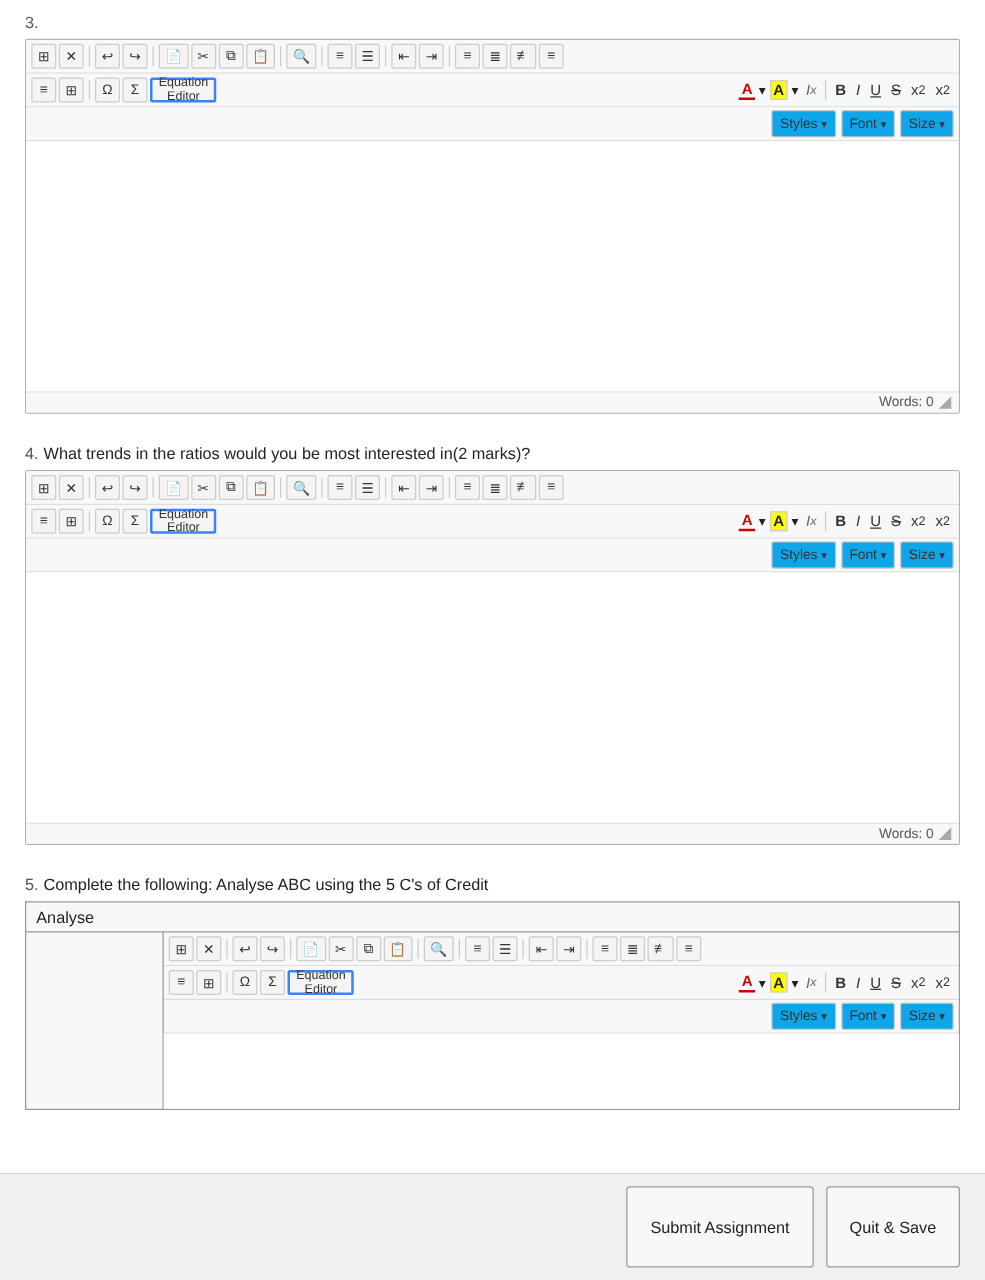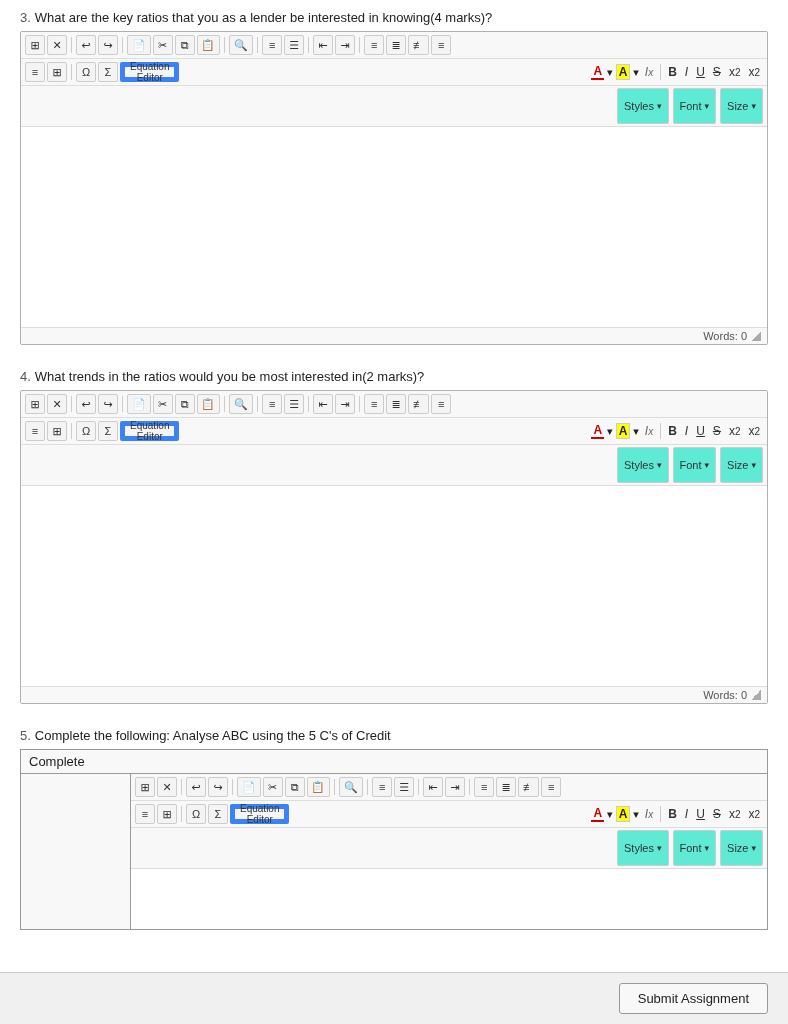--- a/index.html
+++ b/index.html
@@ -76,21 +76,21 @@
       justify-content: center;
       color: #333;
     }
     .tb-separator {
       width: 1px;
       height: 16px;
       background: #ccc;
       margin: 0 2px;
     }
     .tb-eq-btn {
-      border: 5px solid #3b82f6;
+      border: 2px solid #3b82f6;
       background: #f4f4f4;
       border-radius: 2px;
       padding: 1px 5px;
       cursor: pointer;
       font-size: 10px;
       height: 20px;
       display: inline-flex;
       align-items: center;
       color: #333;
     }
@@ -117,26 +117,26 @@
     .font-bg-a {
       font-size: 12px;
       font-weight: bold;
       background: #ffff00;
       cursor: pointer;
       padding: 0 2px;
       border: 1px solid #ccc;
     }
     .dropdown-btn {
       border: 1px solid #ccc;
-      background: #5eead4;
+      background: #0ea5e9;
       border-radius: 2px;
       padding: 1px 6px;
       cursor: pointer;
       font-size: 11px;
-      height: 36px;
+      height: 22px;
       display: inline-flex;
       align-items: center;
       gap: 3px;
       color: #333;
     }
     .dropdown-btn::after {
       content: '▾';
       font-size: 9px;
     }
     .editor-body {
@@ -202,42 +202,41 @@
       width: 788px;
       background: #f0f0f0;
       border-top: 1px solid #ccc;
       padding: 10px 20px;
       display: flex;
       justify-content: flex-end;
       gap: 10px;
       z-index: 100;
     }
     .action-btn {
-      padding: 7px 18px;
+      padding: 24px 18px;
       border: 1px solid #999;
       background: #f8f8f8;
       border-radius: 3px;
       cursor: pointer;
       font-size: 13px;
       color: #222;
     }
     .bold { font-weight: bold; }
     .italic { font-style: italic; }
     .underline { text-decoration: underline; }
     .strike { text-decoration: line-through; }
   </style>
 </head>
 <body>
 
 <div class="page-content">
 
   <div class="question-block">
     <div class="question-label">
       <span class="question-num">3.</span>
-      <span>What are the key ratios that you as a lender be interested in knowing(4 marks)?</span>
     </div>
     <div class="editor-container">
 
       <div class="editor-toolbar-row1">
         <button class="tb-btn">⊞</button>
         <button class="tb-btn">✕</button>
         <div class="tb-separator"></div>
         <button class="tb-btn">↩</button>
         <button class="tb-btn">↪</button>
         <div class="tb-separator"></div>
@@ -373,21 +372,21 @@
 
   <div class="question-block">
     <div class="question-label">
       <span class="question-num">5.</span>
       <span>Complete the following: Analyse ABC using the 5 C's of Credit</span>
     </div>
     <table class="q5-table">
       <tbody>
           <tr>
         <td class="header-cell" colspan="2">
-          <span>Complete</span>
+          <span>Analyse</span>
         </td>
       </tr>
       <tr>
         <td class="label-cell"></td>
         <td class="editor-cell">
           <div class="editor-container" style="border:none;">
 
             <div class="editor-toolbar-row1">
               <button class="tb-btn">⊞</button>
               <button class="tb-btn">✕</button>
@@ -449,13 +448,14 @@
         </td>
       </tr>
     </tbody>
       </table>
   </div>
 
 </div>
 
 <div class="bottom-bar">
   <button class="action-btn">Submit Assignment</button>
+  <button class="action-btn">Quit &amp; Save</button>
 </div>
 
 </body></html>

